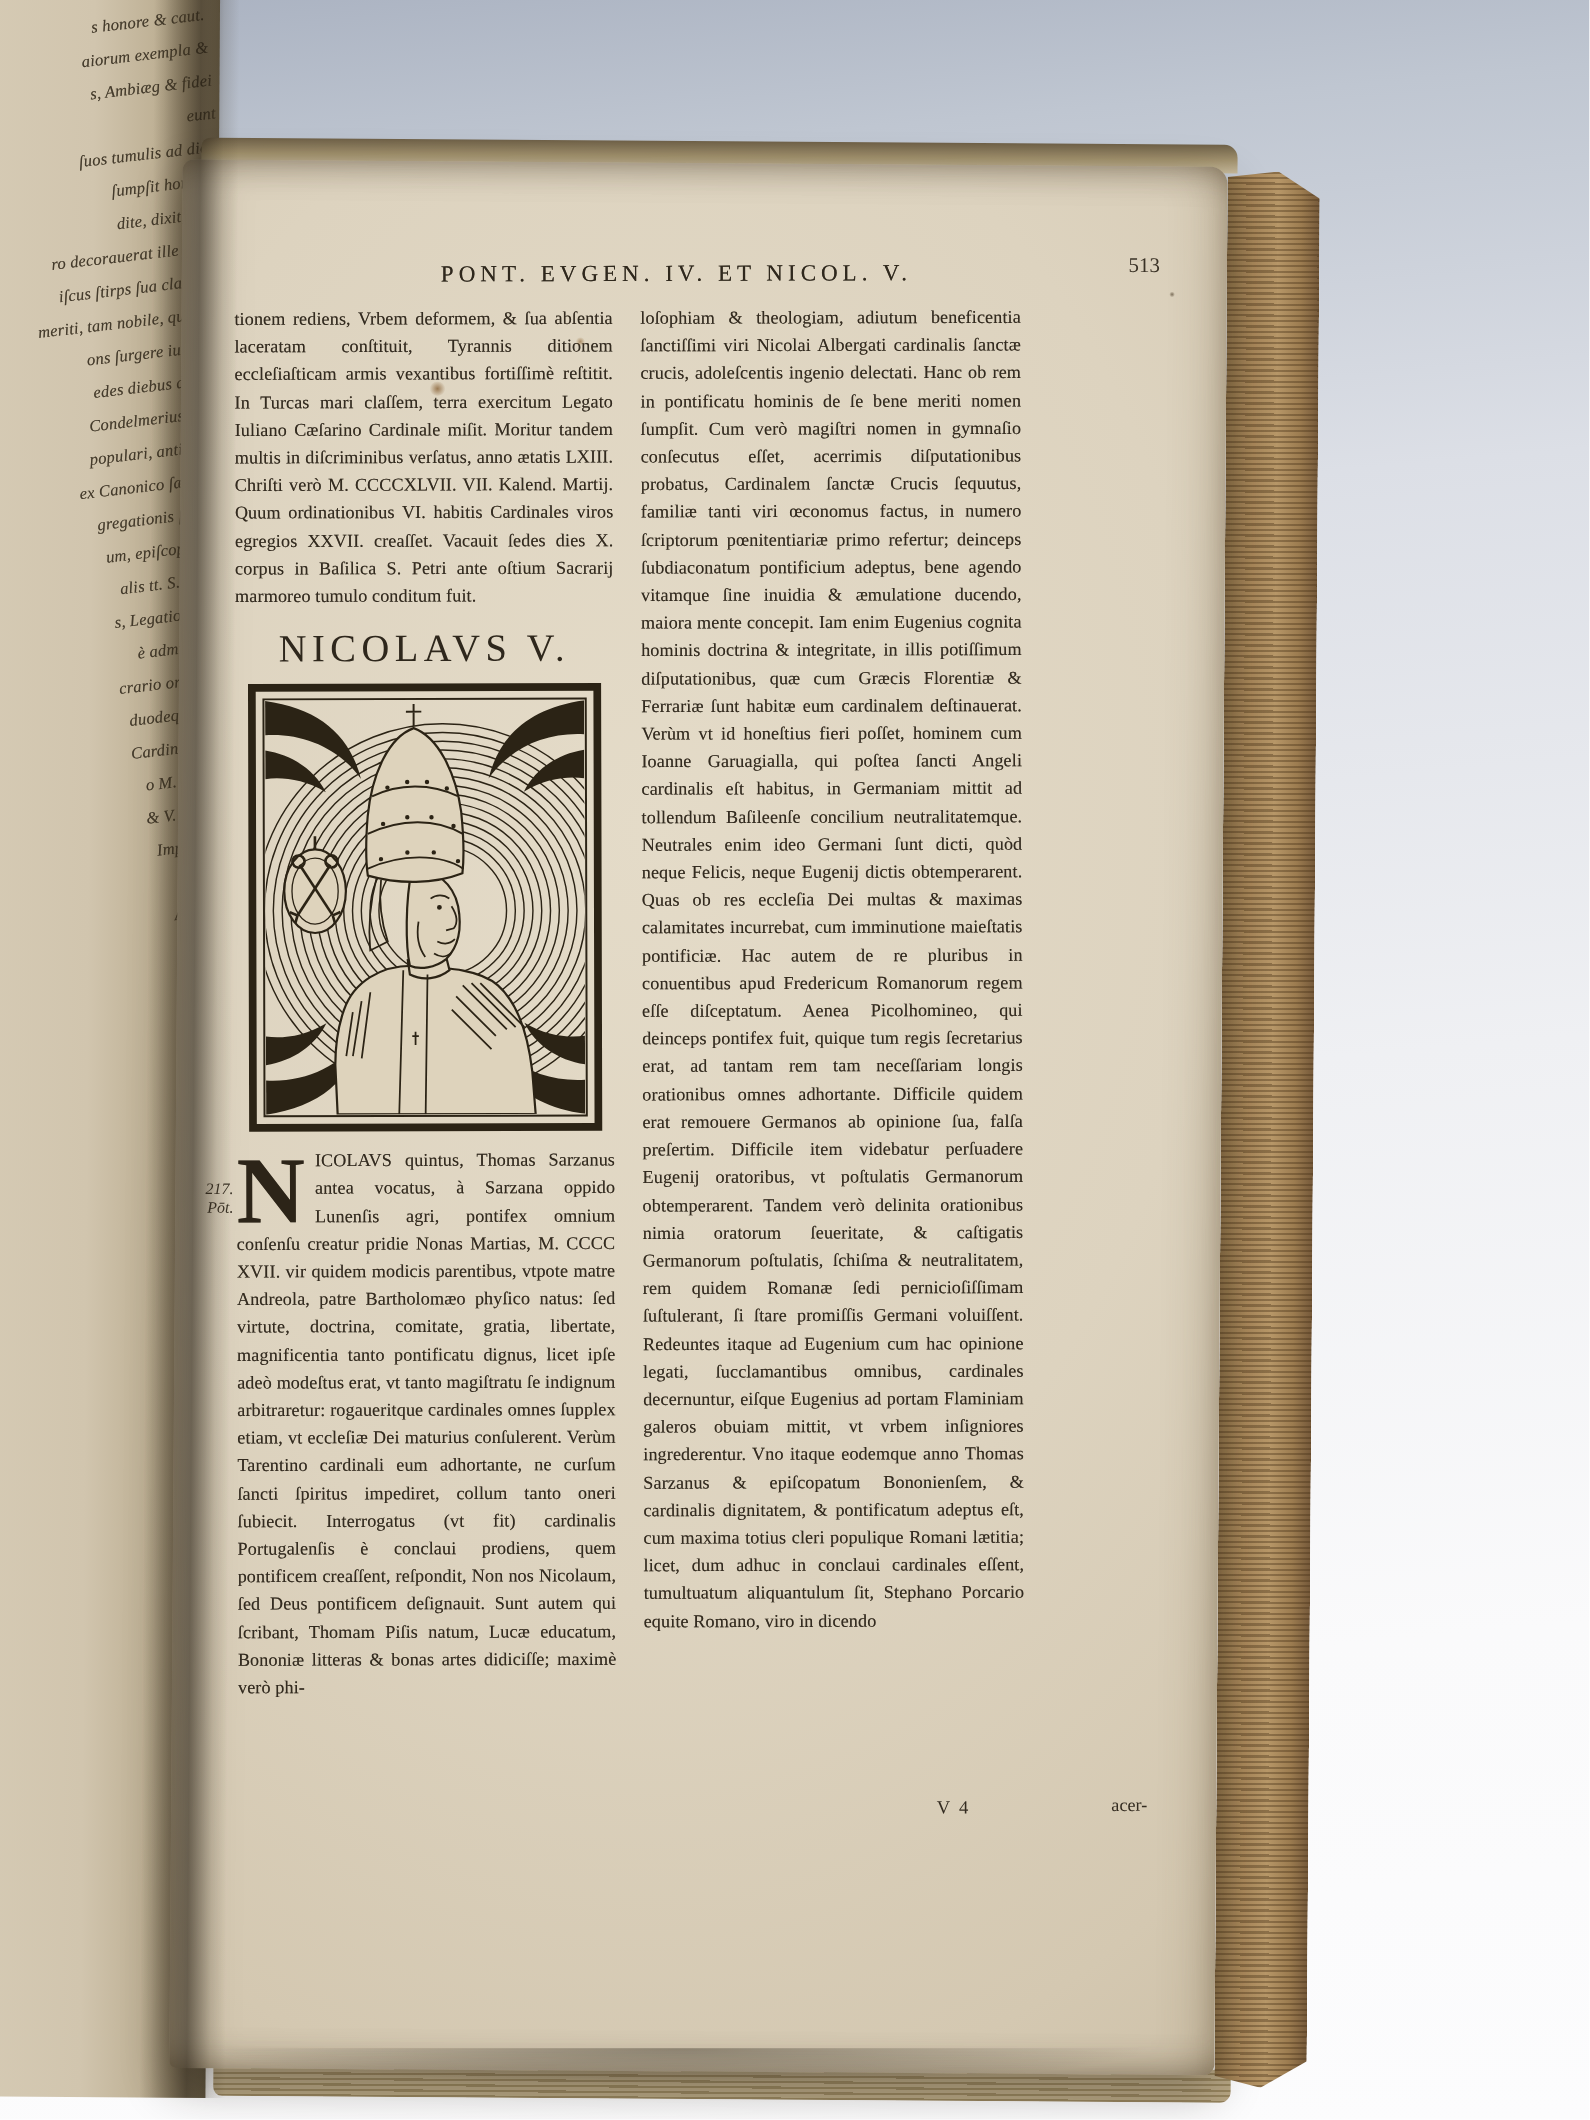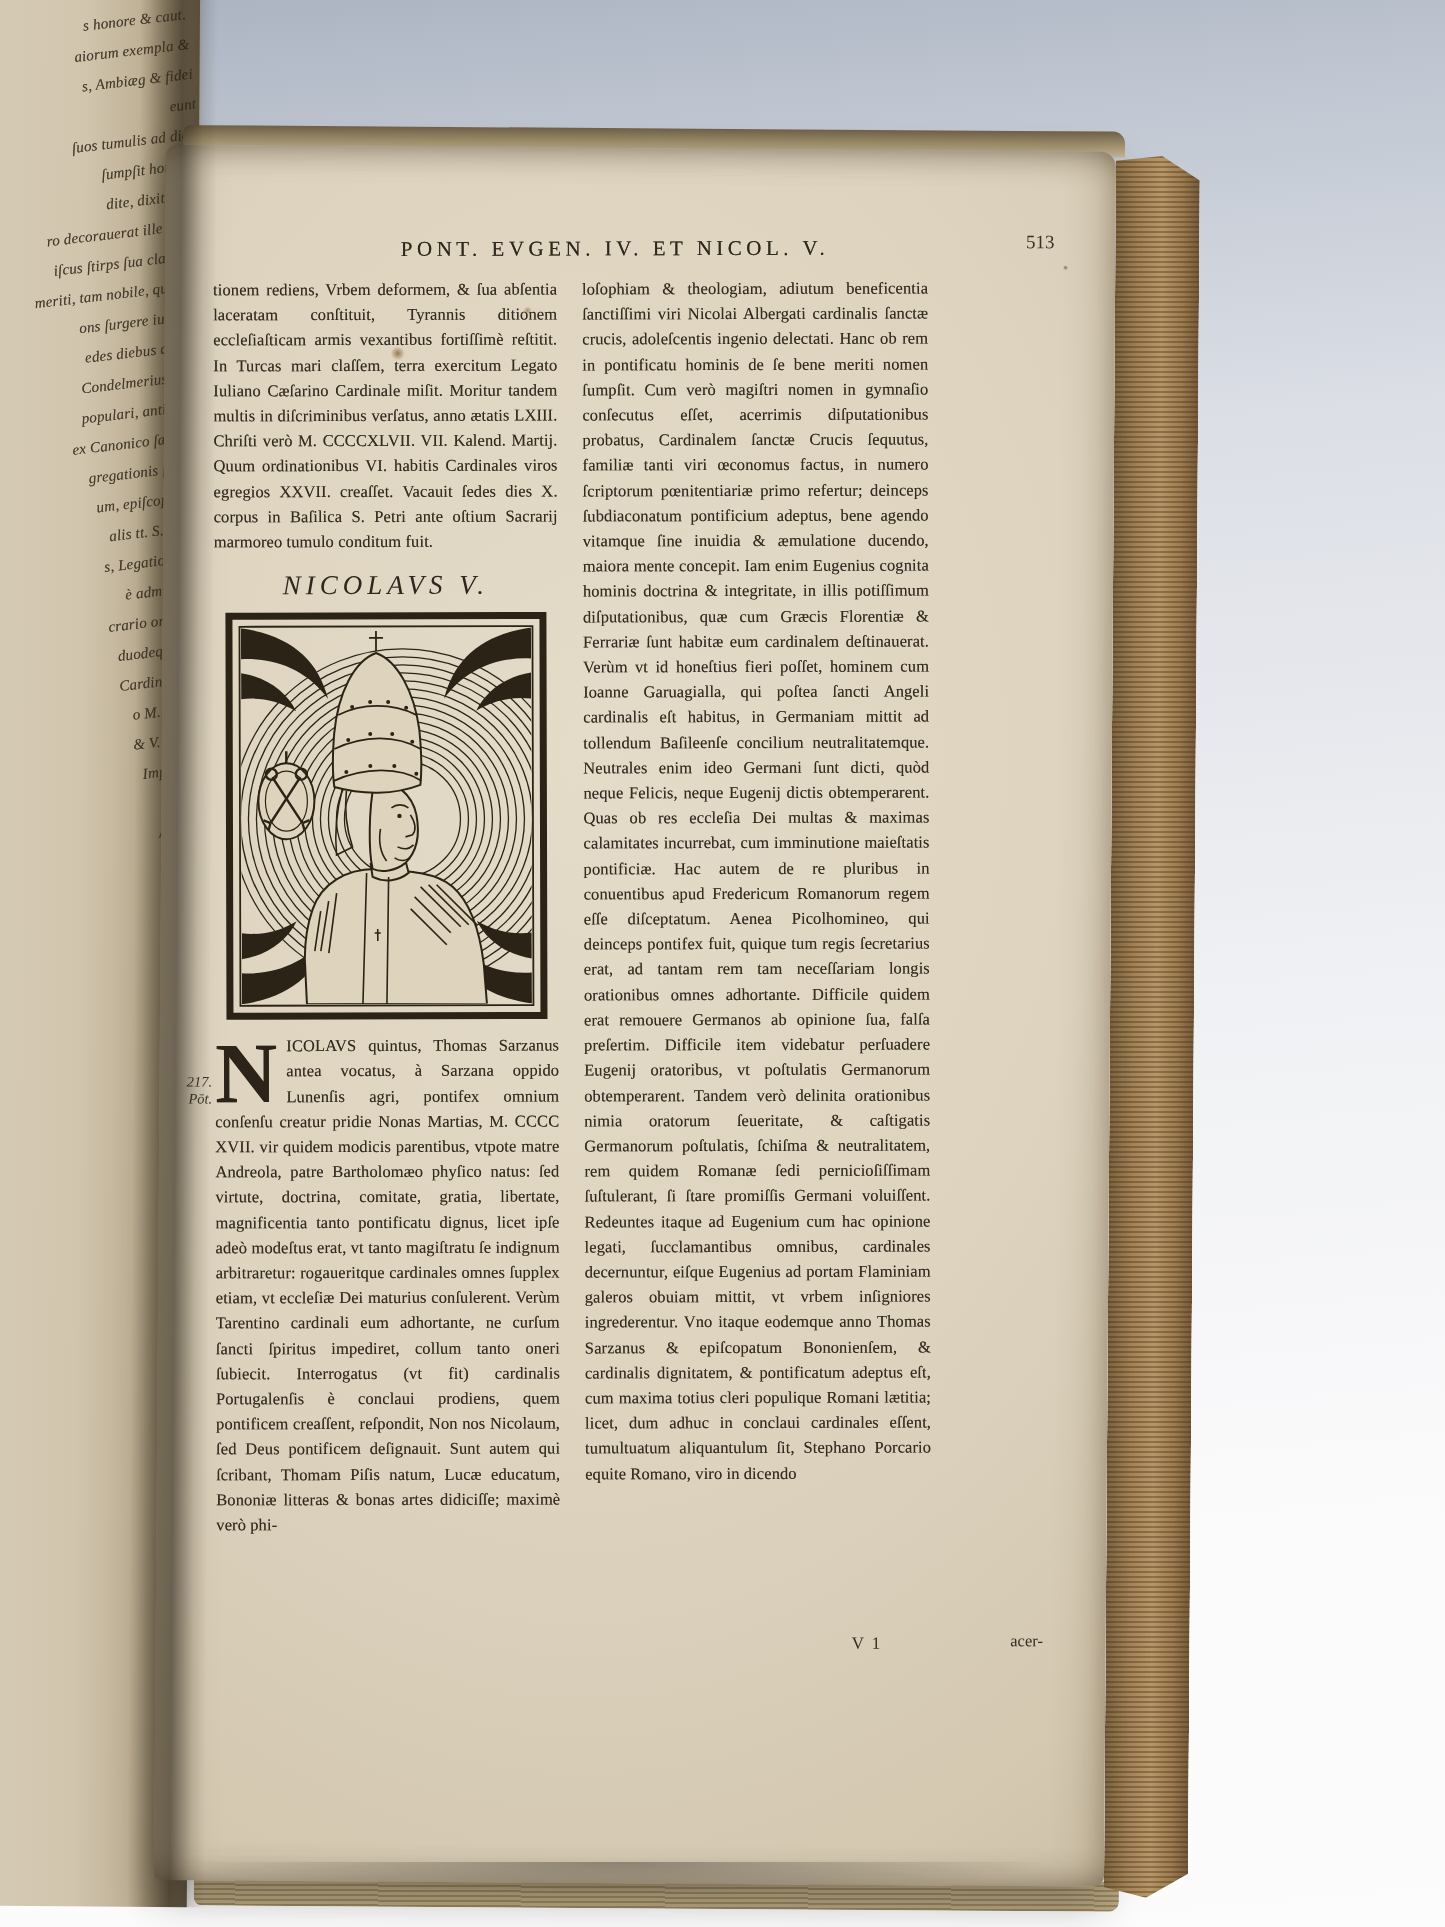--- a/index.html
+++ b/index.html
@@ -55,21 +55,21 @@
       0 16px 44px rgba(30,25,15,.33);
   }
   .page-inner{position:absolute;inset:0;transform:rotate(-.55deg);color:#332b20;}
   .header{position:absolute;left:157px;top:88px;width:600px;text-align:center;
     font-size:21px;letter-spacing:4.5px;color:#2f281d;text-shadow:0 0 .5px rgba(47,40,29,.7);}
   .page-number{position:absolute;left:868px;top:84px;width:64px;font-size:19px;color:#3a3226;}
   .body-text{margin:0;text-align:justify;font-size:16.5px;line-height:25.2px;letter-spacing:.1px;
     text-shadow:0 0 .5px rgba(50,40,25,.55);}
   .col-left{position:absolute;left:55px;top:128px;width:344px;}
   .col-right{position:absolute;left:424px;top:128px;width:346px;}
-  .heading{margin:16px 0 10px;text-align:center;font-style:italic;font-size:27px;letter-spacing:5px;color:#2e271c;}
+  .heading{margin:16px 0 10px;text-align:center;font-size:35px;letter-spacing:5px;color:#2e271c;}
   .woodcut{display:block;margin:6px auto 0;}
   .para2{margin-top:12px;}
   .dropcap{float:left;font-size:86px;line-height:70px;padding:5px 9px 0 0;font-weight:bold;color:#2c2418;}
   .margin-note{position:absolute;left:0;top:924px;width:52px;text-align:right;
     font-style:italic;font-size:14.5px;color:#3a3226;}
   .signature{position:absolute;left:690px;top:1486px;font-size:17px;letter-spacing:2px;}
   .catchword{position:absolute;left:820px;top:1484px;width:90px;text-align:center;font-size:16.5px;}
   .stain{position:absolute;border-radius:50%;}
   .stain1{left:365px;top:158px;width:9px;height:8px;background:radial-gradient(circle,rgba(130,85,30,.55),rgba(130,85,30,0) 70%);}
   .stain2{left:232px;top:198px;width:15px;height:13px;background:radial-gradient(circle,rgba(118,73,24,.65),rgba(118,73,24,0) 72%);}
@@ -254,21 +254,21 @@
 
           <p class="body-text para2"><span class="dropcap">N</span><span>ICOLAVS quintus, Thomas Sarzanus antea vocatus, à Sarzana oppido Lunenſis agri, pontifex omnium conſenſu creatur pridie Nonas Martias, M. CCCC XVII. vir quidem modicis parentibus, vtpote matre Andreola, patre Bartholomæo phyſico natus: ſed virtute, doctrina, comitate, gratia, libertate, magnificentia tanto pontificatu dignus, licet ipſe adeò modeſtus erat, vt tanto magiſtratu ſe indignum arbitraretur: rogaueritque cardinales omnes ſupplex etiam, vt eccleſiæ Dei maturius conſulerent. Verùm Tarentino cardinali eum adhortante, ne curſum ſancti ſpiritus impediret, collum tanto oneri ſubiecit. Interrogatus (vt fit) cardinalis Portugalenſis è conclaui prodiens, quem pontificem creaſſent, reſpondit, Non nos Nicolaum, ſed Deus pontificem deſignauit. Sunt autem qui ſcribant, Thomam Piſis natum, Lucæ educatum, Bononiæ litteras &amp; bonas artes didiciſſe; maximè verò phi-</span></p>
         </div>
 
         <div class="margin-note">217. Pōt.</div>
 
         <div class="col-right">
           <p class="body-text">loſophiam &amp; theologiam, adiutum beneficentia ſanctiſſimi viri Nicolai Albergati cardinalis ſanctæ crucis, adoleſcentis ingenio delectati. Hanc ob rem in pontificatu hominis de ſe bene meriti nomen ſumpſit. Cum verò magiſtri nomen in gymnaſio conſecutus eſſet, acerrimis diſputationibus probatus, Cardinalem ſanctæ Crucis ſequutus, familiæ tanti viri œconomus factus, in numero ſcriptorum pœnitentiariæ primo refertur; deinceps ſubdiaconatum pontificium adeptus, bene agendo vitamque ſine inuidia &amp; æmulatione ducendo, maiora mente concepit. Iam enim Eugenius cognita hominis doctrina &amp; integritate, in illis potiſſimum diſputationibus, quæ cum Græcis Florentiæ &amp; Ferrariæ ſunt habitæ eum cardinalem deſtinauerat. Verùm vt id honeſtius fieri poſſet, hominem cum Ioanne Garuagialla, qui poſtea ſancti Angeli cardinalis eſt habitus, in Germaniam mittit ad tollendum Baſileenſe concilium neutralitatemque. Neutrales enim ideo Germani ſunt dicti, quòd neque Felicis, neque Eugenij dictis obtemperarent. Quas ob res eccleſia Dei multas &amp; maximas calamitates incurrebat, cum imminutione maieſtatis pontificiæ. Hac autem de re pluribus in conuentibus apud Fredericum Romanorum regem eſſe diſceptatum. Aenea Picolhomineo, qui deinceps pontifex fuit, quique tum regis ſecretarius erat, ad tantam rem tam neceſſariam longis orationibus omnes adhortante. Difficile quidem erat remouere Germanos ab opinione ſua, falſa preſertim. Difficile item videbatur perſuadere Eugenij oratoribus, vt poſtulatis Germanorum obtemperarent. Tandem verò delinita orationibus nimia oratorum ſeueritate, &amp; caſtigatis Germanorum poſtulatis, ſchiſma &amp; neutralitatem, rem quidem Romanæ ſedi pernicioſiſſimam ſuſtulerant, ſi ſtare promiſſis Germani voluiſſent. Redeuntes itaque ad Eugenium cum hac opinione legati, ſucclamantibus omnibus, cardinales decernuntur, eiſque Eugenius ad portam Flaminiam galeros obuiam mittit, vt vrbem inſigniores ingrederentur. Vno itaque eodemque anno Thomas Sarzanus &amp; epiſcopatum Bononienſem, &amp; cardinalis dignitatem, &amp; pontificatum adeptus eſt, cum maxima totius cleri populique Romani lætitia; licet, dum adhuc in conclaui cardinales eſſent, tumultuatum aliquantulum ſit, Stephano Porcario equite Romano, viro in dicendo</p>
         </div>
 
-        <div class="signature">V 1</div>
+        <div class="signature">V 4</div>
         <div class="catchword">acer-</div>
 
         <div class="stain stain1"></div>
         <div class="stain stain2"></div>
         <div class="stain stain3"></div>
       </div>
     </div>
 
     <div class="gutter"></div>
   </div>

